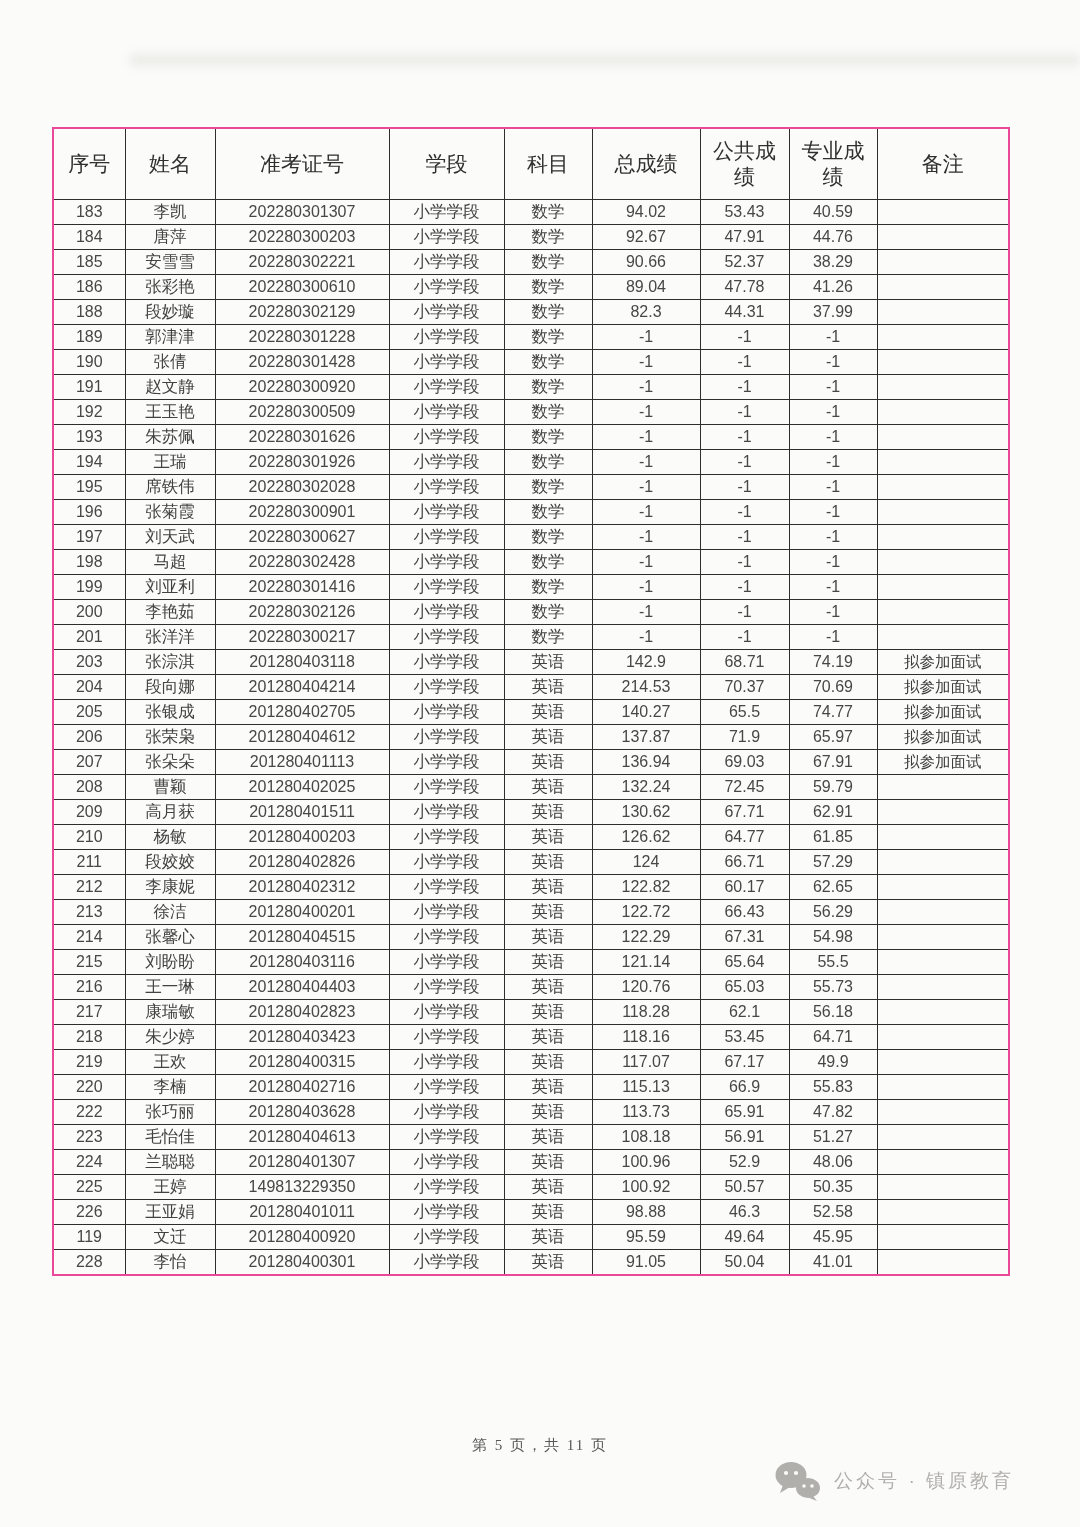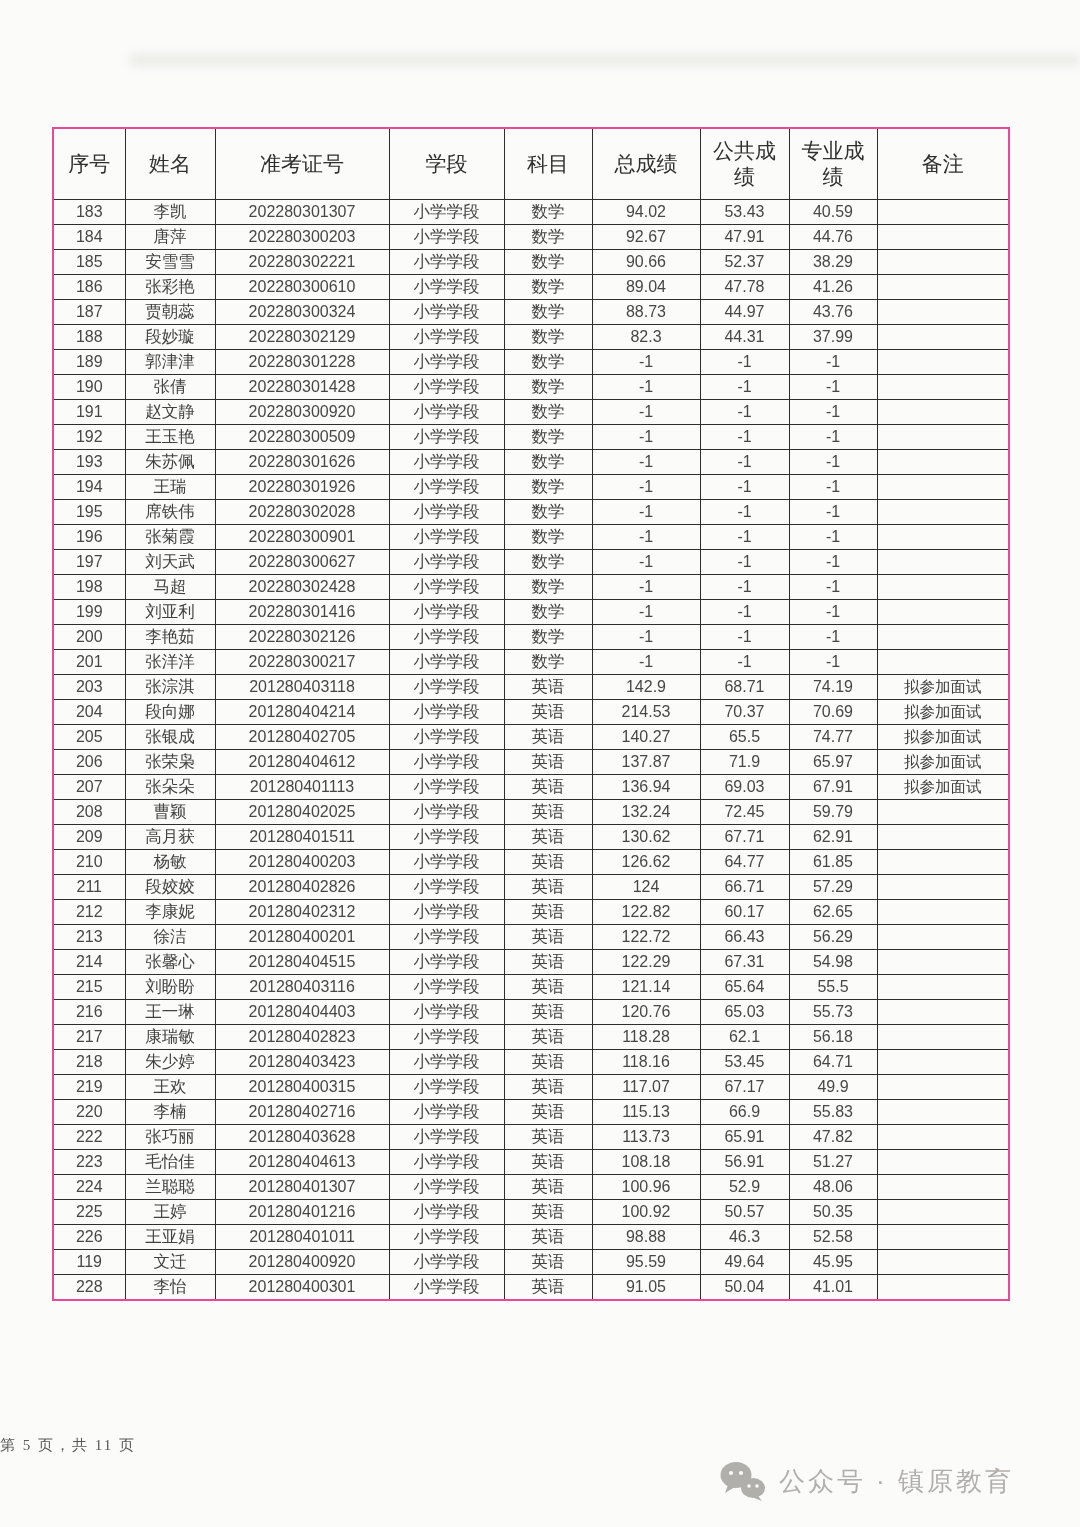--- a/index.html
+++ b/index.html
@@ -68,33 +68,34 @@
   .score-table td:nth-child(9) {
     font-size: 15.5px;
     color: #3d3d3d;
     margin-left: 24px;
   }
   .page-footer {
     position: absolute;
     top: 1436px;
     left: 0;
     width: 1080px;
+    text-align: center;
     font-size: 15px;
     color: #585858;
     letter-spacing: 2px;
   }
   .watermark {
     position: absolute;
     top: 1461px;
     right: 66px;
     display: flex;
     align-items: center;
     gap: 12px;
     color: #b1afac;
-    font-size: 26px;
+    font-size: 19px;
     letter-spacing: 3px;
     font-family: "Liberation Sans", "DejaVu Sans", sans-serif;
   }
   .watermark svg { display: block; }
 </style>
 </head>
 <body>
 
 <div class="page">
 
@@ -164,31 +165,20 @@
           <td>张彩艳</td>
           <td>202280300610</td>
           <td>小学学段</td>
           <td>数学</td>
           <td>89.04</td>
           <td>47.78</td>
           <td>41.26</td>
           <td></td>
         </tr>
         <tr>
-          <td>187</td>
-          <td>贾朝蕊</td>
-          <td>202280300324</td>
-          <td>小学学段</td>
-          <td>数学</td>
-          <td>88.73</td>
-          <td>44.97</td>
-          <td>43.76</td>
-          <td></td>
-        </tr>
-        <tr>
           <td>188</td>
           <td>段妙璇</td>
           <td>202280302129</td>
           <td>小学学段</td>
           <td>数学</td>
           <td>82.3</td>
           <td>44.31</td>
           <td>37.99</td>
           <td></td>
         </tr>
@@ -562,21 +552,21 @@
           <td>小学学段</td>
           <td>英语</td>
           <td>100.96</td>
           <td>52.9</td>
           <td>48.06</td>
           <td></td>
         </tr>
         <tr>
           <td>225</td>
           <td>王婷</td>
-          <td>201280401216</td>
+          <td>149813229350</td>
           <td>小学学段</td>
           <td>英语</td>
           <td>100.92</td>
           <td>50.57</td>
           <td>50.35</td>
           <td></td>
         </tr>
         <tr>
           <td>226</td>
           <td>王亚娟</td>

